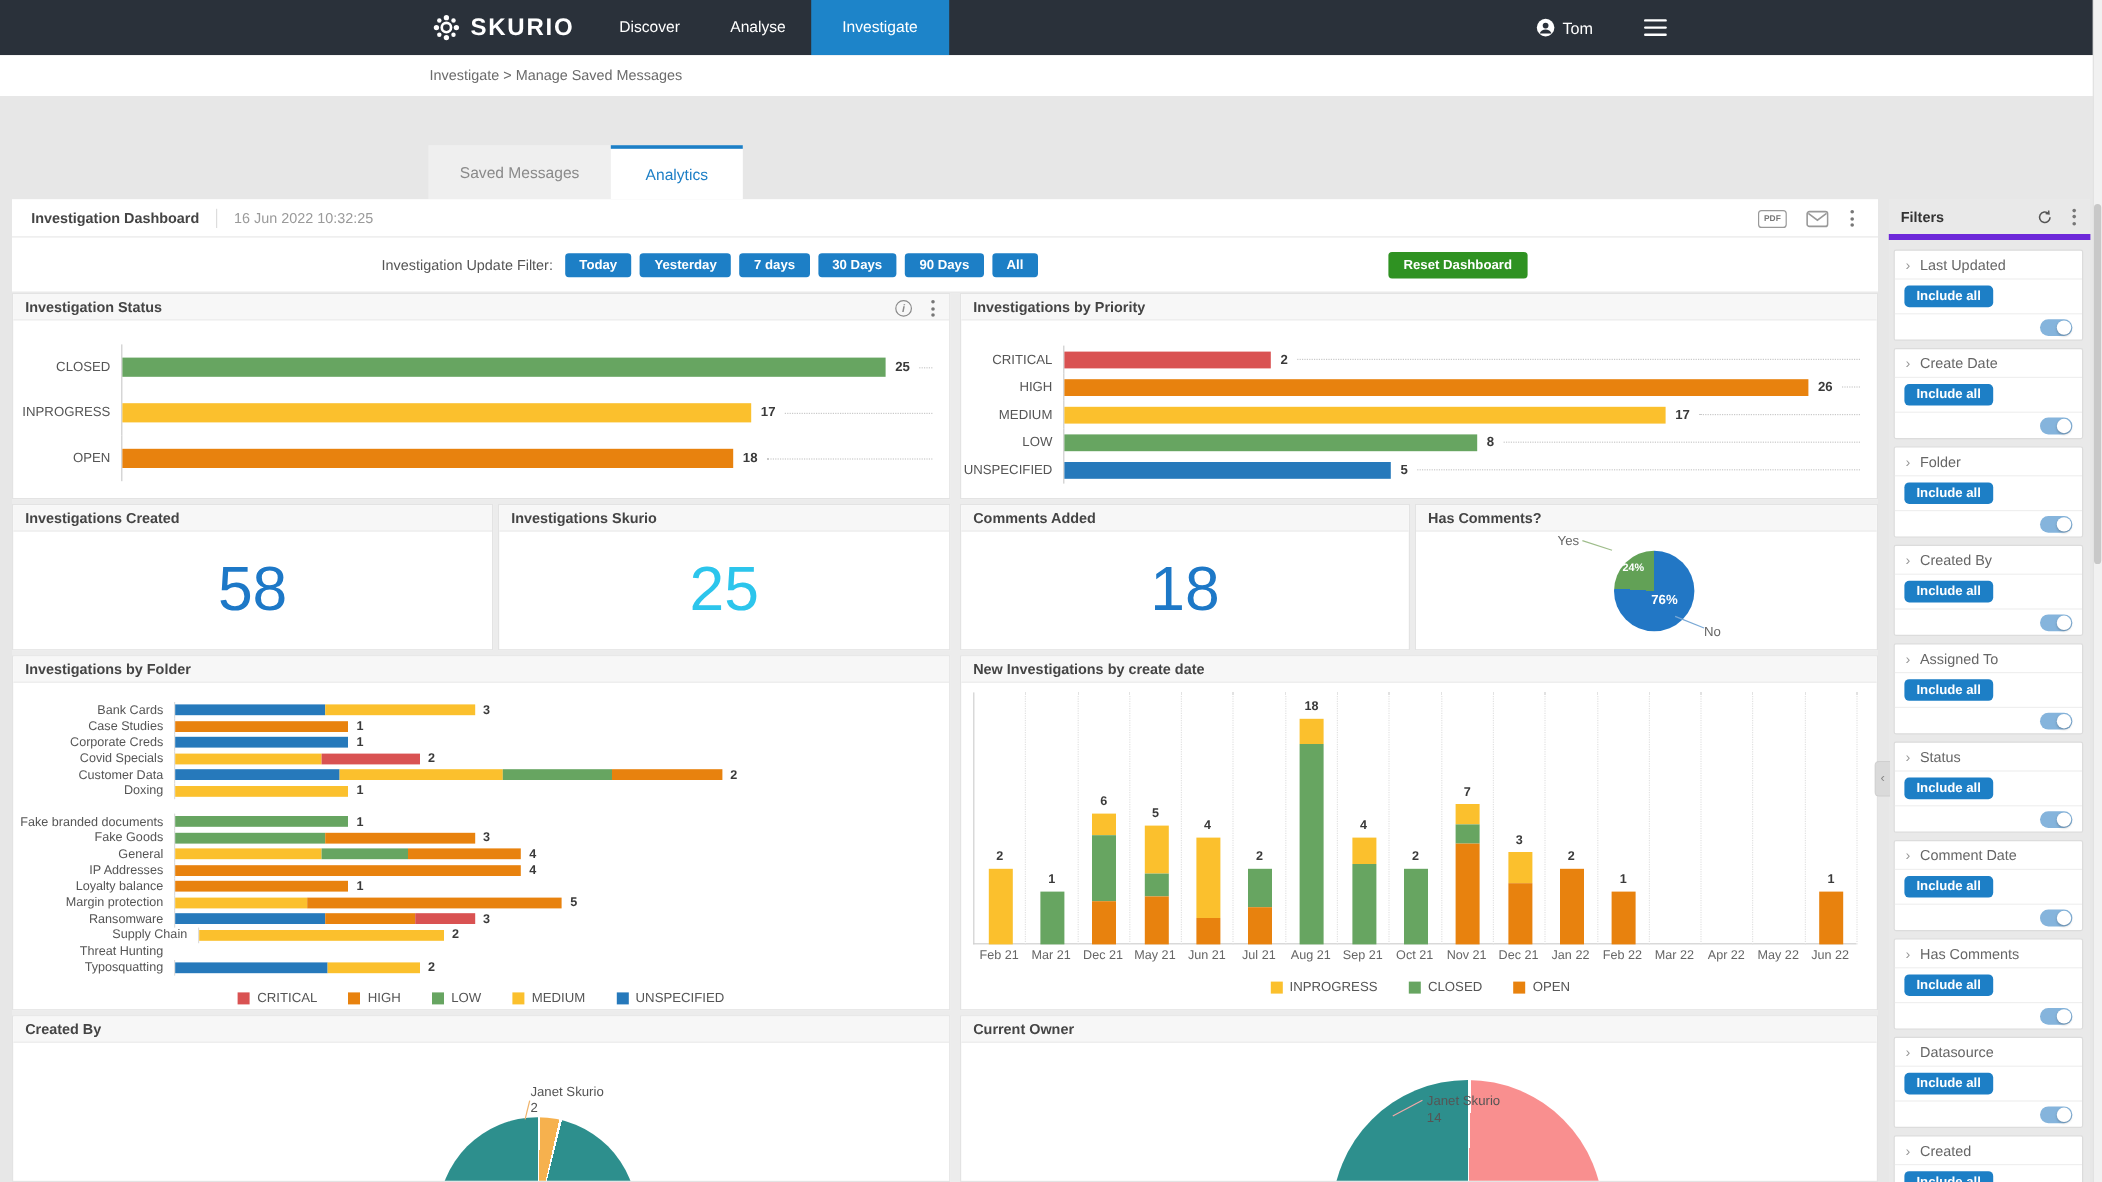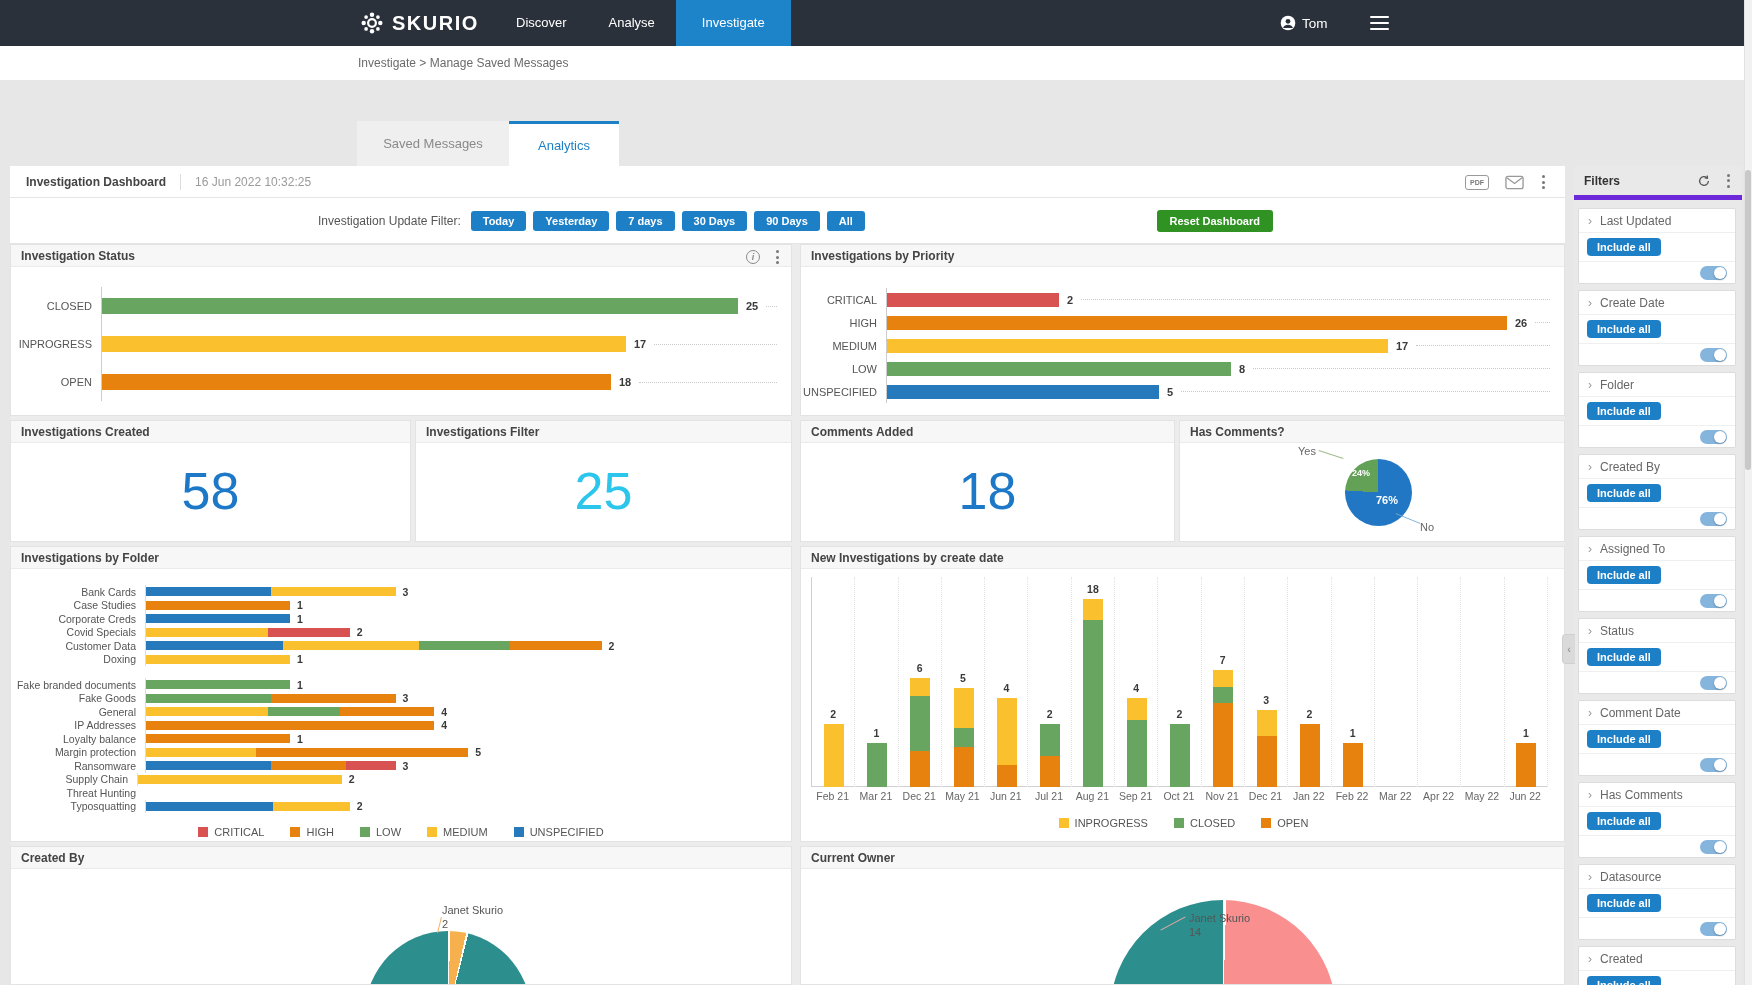--- a/index.html
+++ b/index.html
@@ -300,21 +300,21 @@
             </div>
           </div>
         </div>
     </div>
 
     <div class="panel" id="kpi-0">
       <div class="panel-header">Investigations Created</div>
       <div class="kpi-value" id="kpi-val-0" style="color: rgb(29, 120, 199);">58</div>
     </div>
     <div class="panel" id="kpi-1">
-      <div class="panel-header">Investigations Filter</div>
+      <div class="panel-header">Investigations Skurio</div>
       <div class="kpi-value" id="kpi-val-1" style="color: rgb(44, 197, 236);">25</div>
     </div>
     <div class="panel" id="kpi-2">
       <div class="panel-header">Comments Added</div>
       <div class="kpi-value" id="kpi-val-2" style="color: rgb(29, 120, 199);">18</div>
     </div>
 
     <div class="panel" id="p-hascomments">
       <div class="panel-header">Has Comments?</div>
       <div class="pie" id="hc-pie" style="left: 165px; top: 38px; width: 67px; height: 67px; background: conic-gradient(rgb(34, 119, 197) 0%, rgb(34, 119, 197) 76%, rgb(98, 161, 86) 76%, rgb(98, 161, 86) 100%);"></div>
@@ -451,21 +451,21 @@
             <div class="hzone" style="border-left-color: rgb(221, 221, 221);">
               <div class="hbar" style="height: 9px;">
                 <div class="hseg" style="width: 124.773px; background: rgb(38, 121, 187);"></div>
                 <div class="hseg" style="width: 74.8636px; background: rgb(232, 130, 14);"></div>
                 <div class="hseg" style="width: 49.909px; background: rgb(217, 82, 82);"></div>
               </div>
               <div class="hval" style="font-size: 10.5px; margin-left: 7px;">3</div>
             </div>
           </div>
           <div class="hrow" style="height: 13.5px;">
-            <div class="hlabel" style="width: 126px; font-size: 10.5px; white-space: nowrap;">Supply Chain</div>
+            <div class="hlabel" style="width: 154px; font-size: 10.5px; white-space: nowrap;">Supply Chain</div>
             <div class="hzone" style="border-left-color: rgb(221, 221, 221);">
               <div class="hbar" style="height: 9px;">
                 <div class="hseg" style="width: 203.753px; background: rgb(251, 192, 45);"></div>
               </div>
               <div class="hval" style="font-size: 10.5px; margin-left: 7px;">2</div>
             </div>
           </div>
           <div class="hrow" style="height: 13.5px;">
             <div class="hlabel" style="width: 134px; font-size: 10.5px; white-space: nowrap;">Threat Hunting</div>
           </div>

